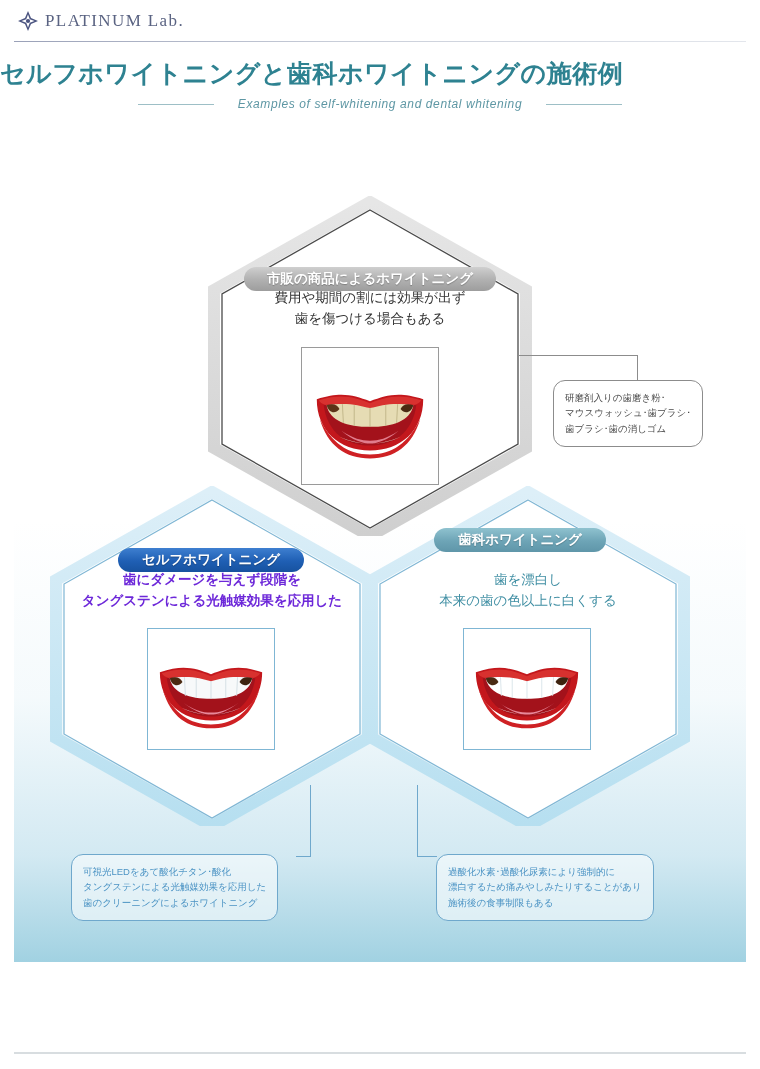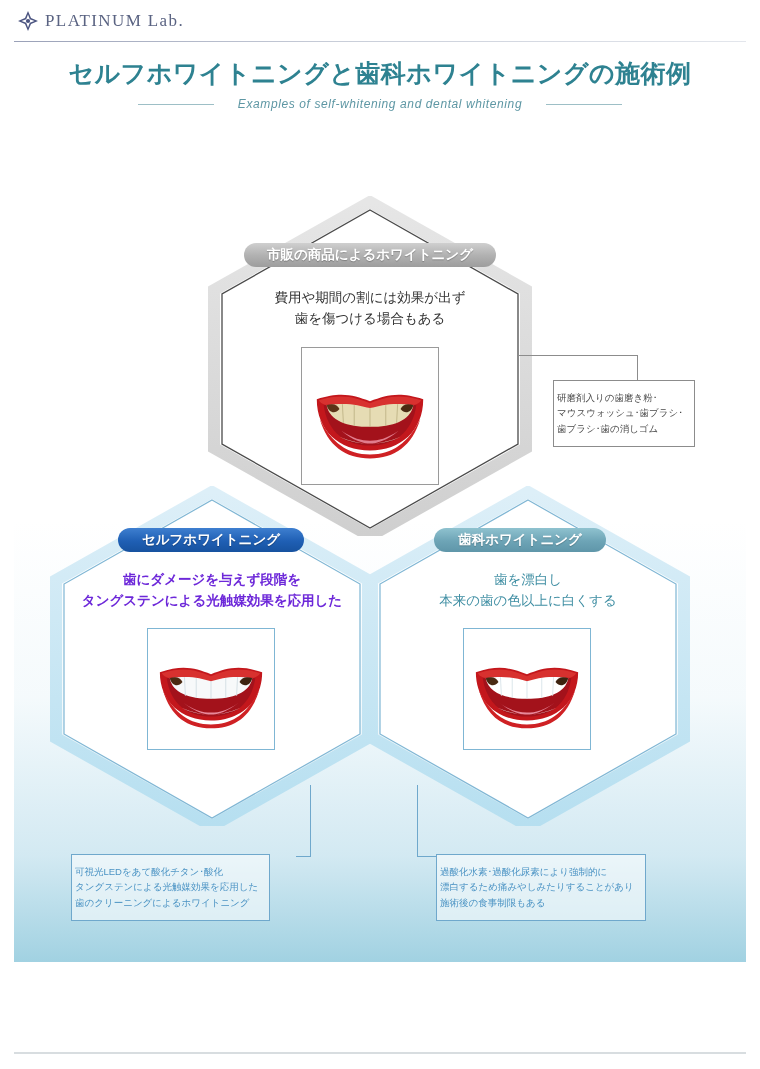--- a/index.html
+++ b/index.html
@@ -66,21 +66,21 @@
     position: absolute;
     left: 14px; top: 41px;
     width: 732px; height: 1px;
     background: linear-gradient(to right,#9aa1b8 0%, #c9ced9 45%, #e3e6ec 100%);
   }
 
   
   #title {
     position: absolute;
     left: 0; top: 57px;
-    width: 760px;
+    width: 608px;
     text-align: center;
     font-size: 25px;
     font-weight: bold;
     color: #2e8291;
     letter-spacing: 0.5px;
     white-space: nowrap;
   }
   #subtitle-wrap {
     position: absolute;
     left: 0; top: 97px;
@@ -132,24 +132,26 @@
     border-radius: 12px;
     font-size: 13.5px;
     font-weight: bold;
     color: #ffffff;
     white-space: nowrap;
     text-align: center;
   }
   .badge-gray {
     background: linear-gradient(to bottom,#cfcfcf 0%,#b2b2b2 50%,#9d9d9d 100%);
     text-shadow: 0 1px 1px rgba(0,0,0,0.25);
+    margin-top: 24px;
   }
   .badge-blue {
     background: linear-gradient(to bottom,#3e7fd0 0%,#1f5fb4 55%,#17529f 100%);
     text-shadow: 0 1px 1px rgba(0,0,0,0.3);
+    margin-top: 20px;
   }
   .badge-teal {
     background: linear-gradient(to bottom,#8fc2cf 0%,#6da4b6 55%,#5f96a9 100%);
     text-shadow: 0 1px 1px rgba(0,0,0,0.22);
   }
 
   
   .photo {
     position: absolute;
     background: #ffffff;
@@ -157,24 +159,25 @@
   }
   .photo.gray-frame { border: 1px solid #9a9a9a; }
   .photo.blue-frame { border: 1px solid #7fb6d4; }
 
   .mouth { position: absolute; left: 0; top: 0; width: 100%; height: 100%; }
 
   
   .callout {
     position: absolute;
     background: rgba(255,255,255,0.55);
-    padding: 9px 11px 10px 3px;
+    padding: 9px 11px 10px 11px;
     font-size: 9.5px;
     line-height: 1.62;
     white-space: nowrap;
+    border-radius: 12px;
   }
   .callout.gray-box {
     border: 1px solid #8c8c8c;
     color: #4a4a4a;
   }
   .callout.blue-box {
     border: 1px solid #6fa8cc;
     color: #4b93c4;
   }
 

